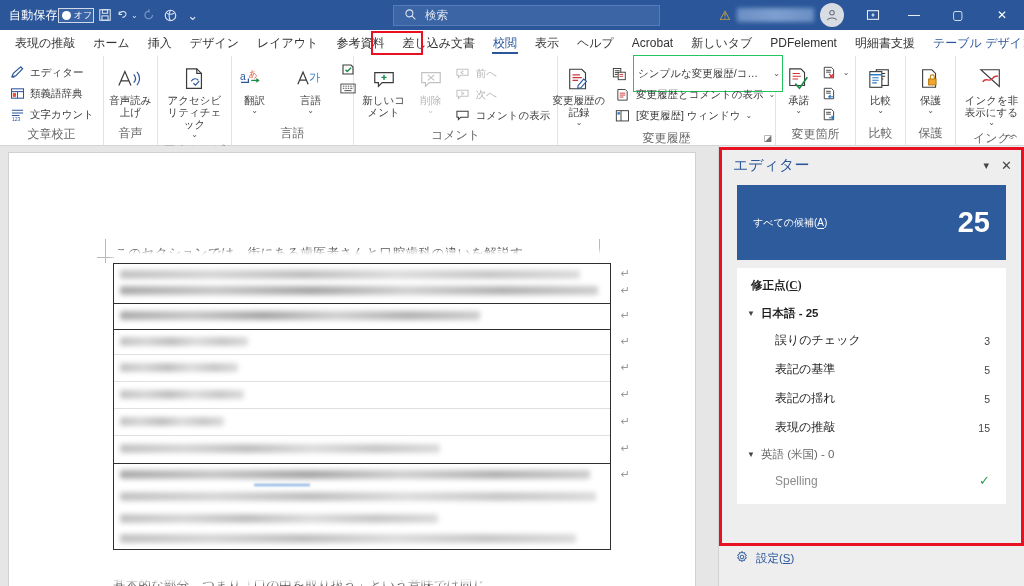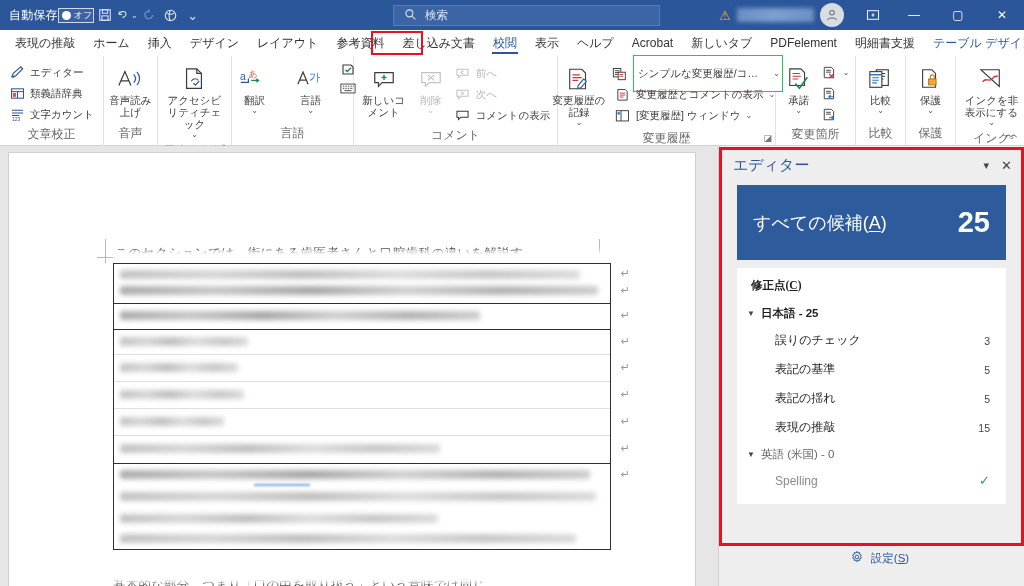--- a/index.html
+++ b/index.html
@@ -206,21 +206,21 @@
   }
   .ep-title { font-size: 15px; color: #2b579a; }
   .ep-head-btns { margin-left: auto; display: flex; align-items: center; gap: 12px; }
   .ep-hbtn { color: #444; font-size: 11px; cursor: default; }
   .ep-hbtn.close { font-size: 13px; }
 
   .score-card {
     margin: 6px 18px 0 18px; height: 75px; background: #2e5b9c;
     display: flex; align-items: center; padding: 0 16px; color: #fff;
   }
-  .score-label { font-size: 18px; }
+  .score-label { font-size: 10px; }
   .score-label u { text-underline-offset: 2px; }
   .score-value { margin-left: auto; font-size: 29px; font-weight: bold; }
 
   .fix-card {
     margin: 8px 18px 0 18px; background: #fff; padding: 8px 0 10px 0;
   }
   .fix-title { font-size: 11.5px; font-weight: bold; color: #1f1f1f; padding: 2px 0 8px 14px; font-family: Liberation Serif, serif; }
   .group-row {
     display: flex; align-items: center; font-size: 11.5px;
     padding: 5px 14px 5px 10px; color: #1f1f1f;
@@ -233,21 +233,20 @@
     padding: 6px 16px 6px 38px; color: #1f1f1f; justify-content: space-between;
   }
   .item-row.muted { color: #8a8a8a; }
   .item-count { margin-left: auto; font-size: 10.5px; color: #444; }
   .item-check { margin-left: auto; color: #2e9e4f; font-size: 13px; }
 
   .ep-footer {
     position: absolute; left: 0; right: 0; bottom: 0; height: 44px;
     display: flex; align-items: flex-start; padding: 8px 0 0 16px;
     background: #eeeeee;
-    justify-content: center;
   }
   .ep-settings { display: flex; align-items: center; gap: 7px; font-size: 11.5px; color: #2b579a; }
 
   .pane-highlight {
     position: absolute; border: 3px solid #e81123; pointer-events: none; z-index: 20;
   }
 </style>
 </head>
 <body>
 

